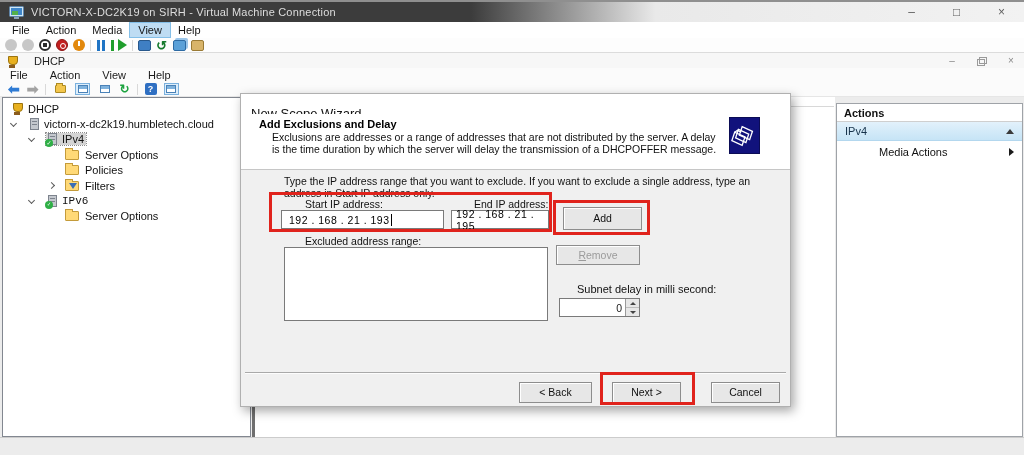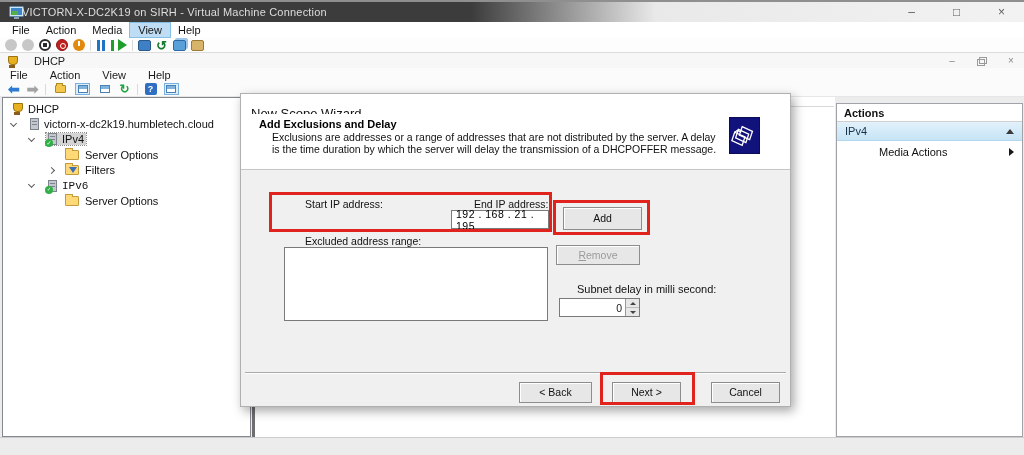--- a/index.html
+++ b/index.html
@@ -10,21 +10,21 @@
     background:#ececec; font-size:11px; color:#1a1a1a;
   }
   .abs { position:absolute; }
 
   
   .vm-titlebar {
     left:0; top:0; width:1024px; height:22px;
     background:linear-gradient(to right,#3c3c3c 0%,#3c3c3c 46%,#e9e9e9 64%,#f2f2f2 100%);
     border-top:2px solid #8f8f8f;
   }
-  .vm-title { left:22px; top:4px; font-size:11px; color:#dedede; letter-spacing:.2px; }
+  .vm-title { left:31px; top:4px; font-size:11px; color:#dedede; letter-spacing:.2px; }
   .vm-app-icon { left:9px; top:4px; }
   .vm-controls { right:0; top:0; height:22px; display:flex; }
   .winctl { width:45px; height:22px; text-align:center; line-height:20px; color:#5f5f5f; font-size:12px; }
 
   .vm-menubar {
     left:0; top:22px; width:1024px; height:16px; background:#ffffff;
     display:flex; align-items:center; padding-left:4px; font-size:11px;
   }
   .vm-menu-item { padding:1px 8px; color:#141414; }
   .vm-menu-item.active { background:#bedcf3; outline:1px solid #84bfe8; }
@@ -243,20 +243,24 @@
       <span class="icon-server" style="position:relative;">
           <span class="badge-check">✓</span>
         </span>
       <span>IPv4</span>
     </span>
   </div>
   <div class="tree-row" style="padding-left:62px; gap:6px;">
     <span class="icon-folder"></span>
     <span>Server Options</span>
   </div>
+  <div class="tree-row" style="padding-left:62px; gap:6px;">
+    <span class="icon-folder"></span>
+    <span>Policies</span>
+  </div>
   <div class="tree-row" style="padding-left:46px; gap:6px;">
     <span class="chev right"></span>
     <span class="icon-folder" style="position:relative; margin-left:5px;">
         <span class="funnel"></span>
       </span>
     <span>Filters</span>
   </div>
   <div class="tree-row" style="padding-left:26px; gap:5px;font-family:Liberation Mono, monospace;">
     <span class="chev down"></span>
     <span class="icon-server" style="position:relative; margin-left:9px;">
@@ -299,24 +303,29 @@
       <rect width="31" height="37" fill="#11127c"></rect>
       <g stroke="#ffffff" fill="none" stroke-width="1.4">
         <path d="M13 9 l11 5 -3 9 -11 -5 z"></path>
         <path d="M9 12 l11 5 -3 9 -11 -5 z"></path>
         <path d="M5 15 l11 5 -3 9 -11 -5 z"></path>
         <path d="M5 15 l3 -2 4 2"></path>
       </g>
     </svg>
   </div>
 
+  <div class="abs wiz-body-text">Type the IP address range that you want to exclude. If you want to exclude a single address, type an address in Start IP address only.</div>
 
   <div class="abs field-label lbl-start">Start IP address:</div>
   <div class="abs field-label lbl-end">End IP address:</div>
 
+  <div class="abs ip-field f-start">
+    <span>192 . 168 .  21  .  193</span>
+      <span class="caret"></span>
+  </div>
   <div class="abs ip-field f-end">
     <span>192 . 168 .  21  .  195</span>
   </div>
 
   <div class="abs btn btn-add">Add</div>
 
   <div class="abs field-label lbl-excluded">Excluded address range:</div>
   <div class="abs exc-listbox"></div>
 
   <div class="abs btn btn-remove"><u>R</u>emove</div>

